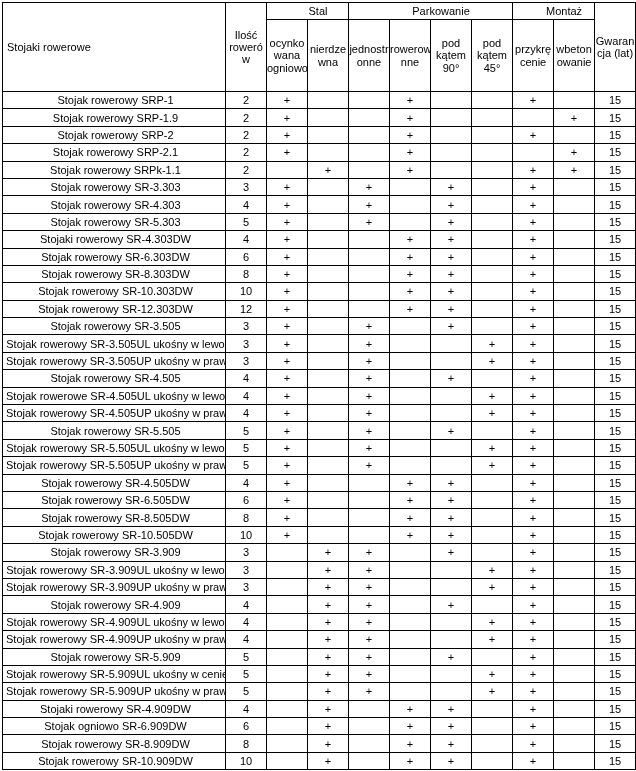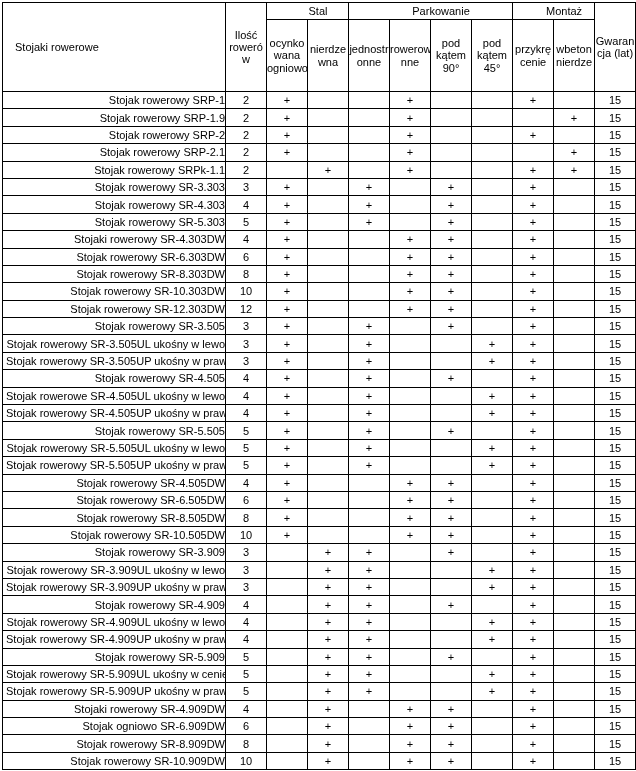--- a/index.html
+++ b/index.html
@@ -36,24 +36,24 @@
   }
   th.sub-h {
     text-align: center;
     vertical-align: middle;
     white-space: pre-line;
     line-height: 1.12;
   }
   th.corner-h {
     text-align: left;
     vertical-align: middle;
-    padding-left: 12px;
+    padding-left: 4px;
   }
   td.name-cell {
-    text-align: right;
+    text-align: center;
     vertical-align: middle;
     padding-left: 3px;
     white-space: nowrap;
   }
   td.c {
     text-align: center;
     vertical-align: middle;
   }
 </style>
 </head>
@@ -97,21 +97,21 @@
 nne</th>
       <th class="sub-h">pod
 kątem
 90°</th>
       <th class="sub-h">pod
 kątem
 45°</th>
       <th class="sub-h">przykrę
 cenie</th>
       <th class="sub-h">wbeton
-nierdze</th>
+owanie</th>
     </tr>
   </thead>
   <tbody id="table-body">
       <tr>
     <td class="name-cell">Stojak rowerowy SRP-1</td>
     <td class="c">2</td>
     <td class="c mark">+</td>
     <td class="c mark"></td>
     <td class="c mark"></td>
     <td class="c mark">+</td>

